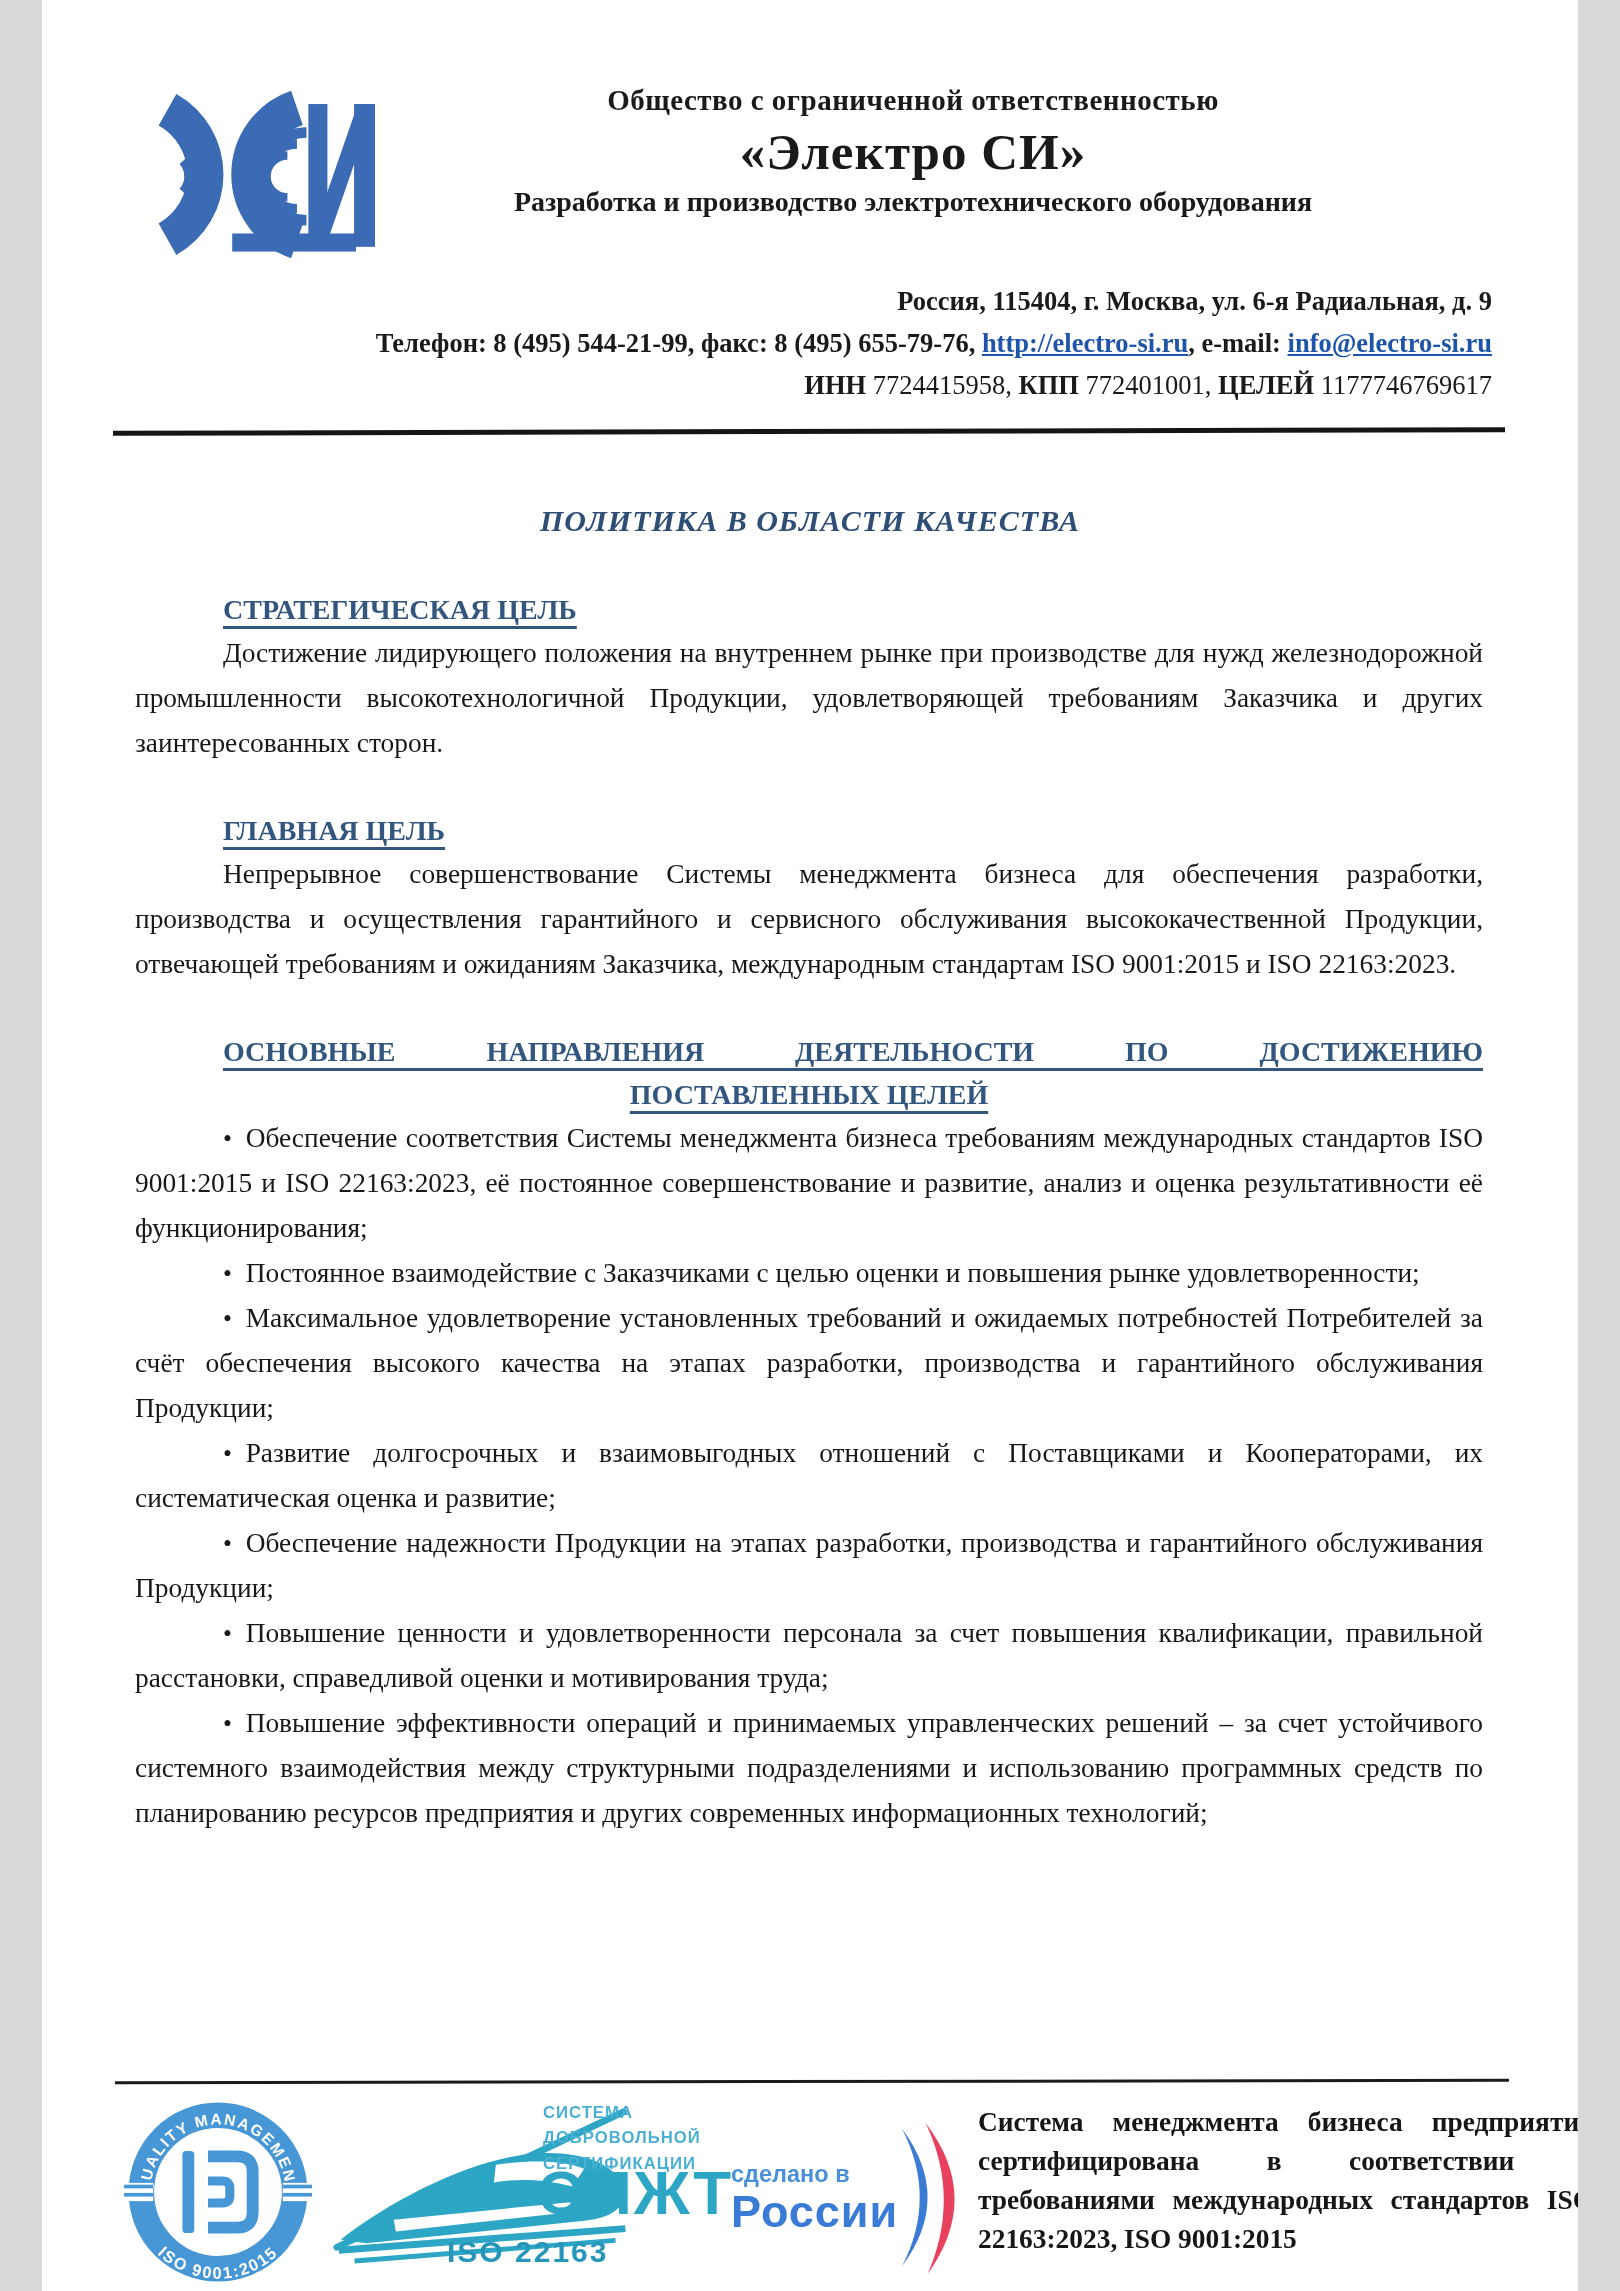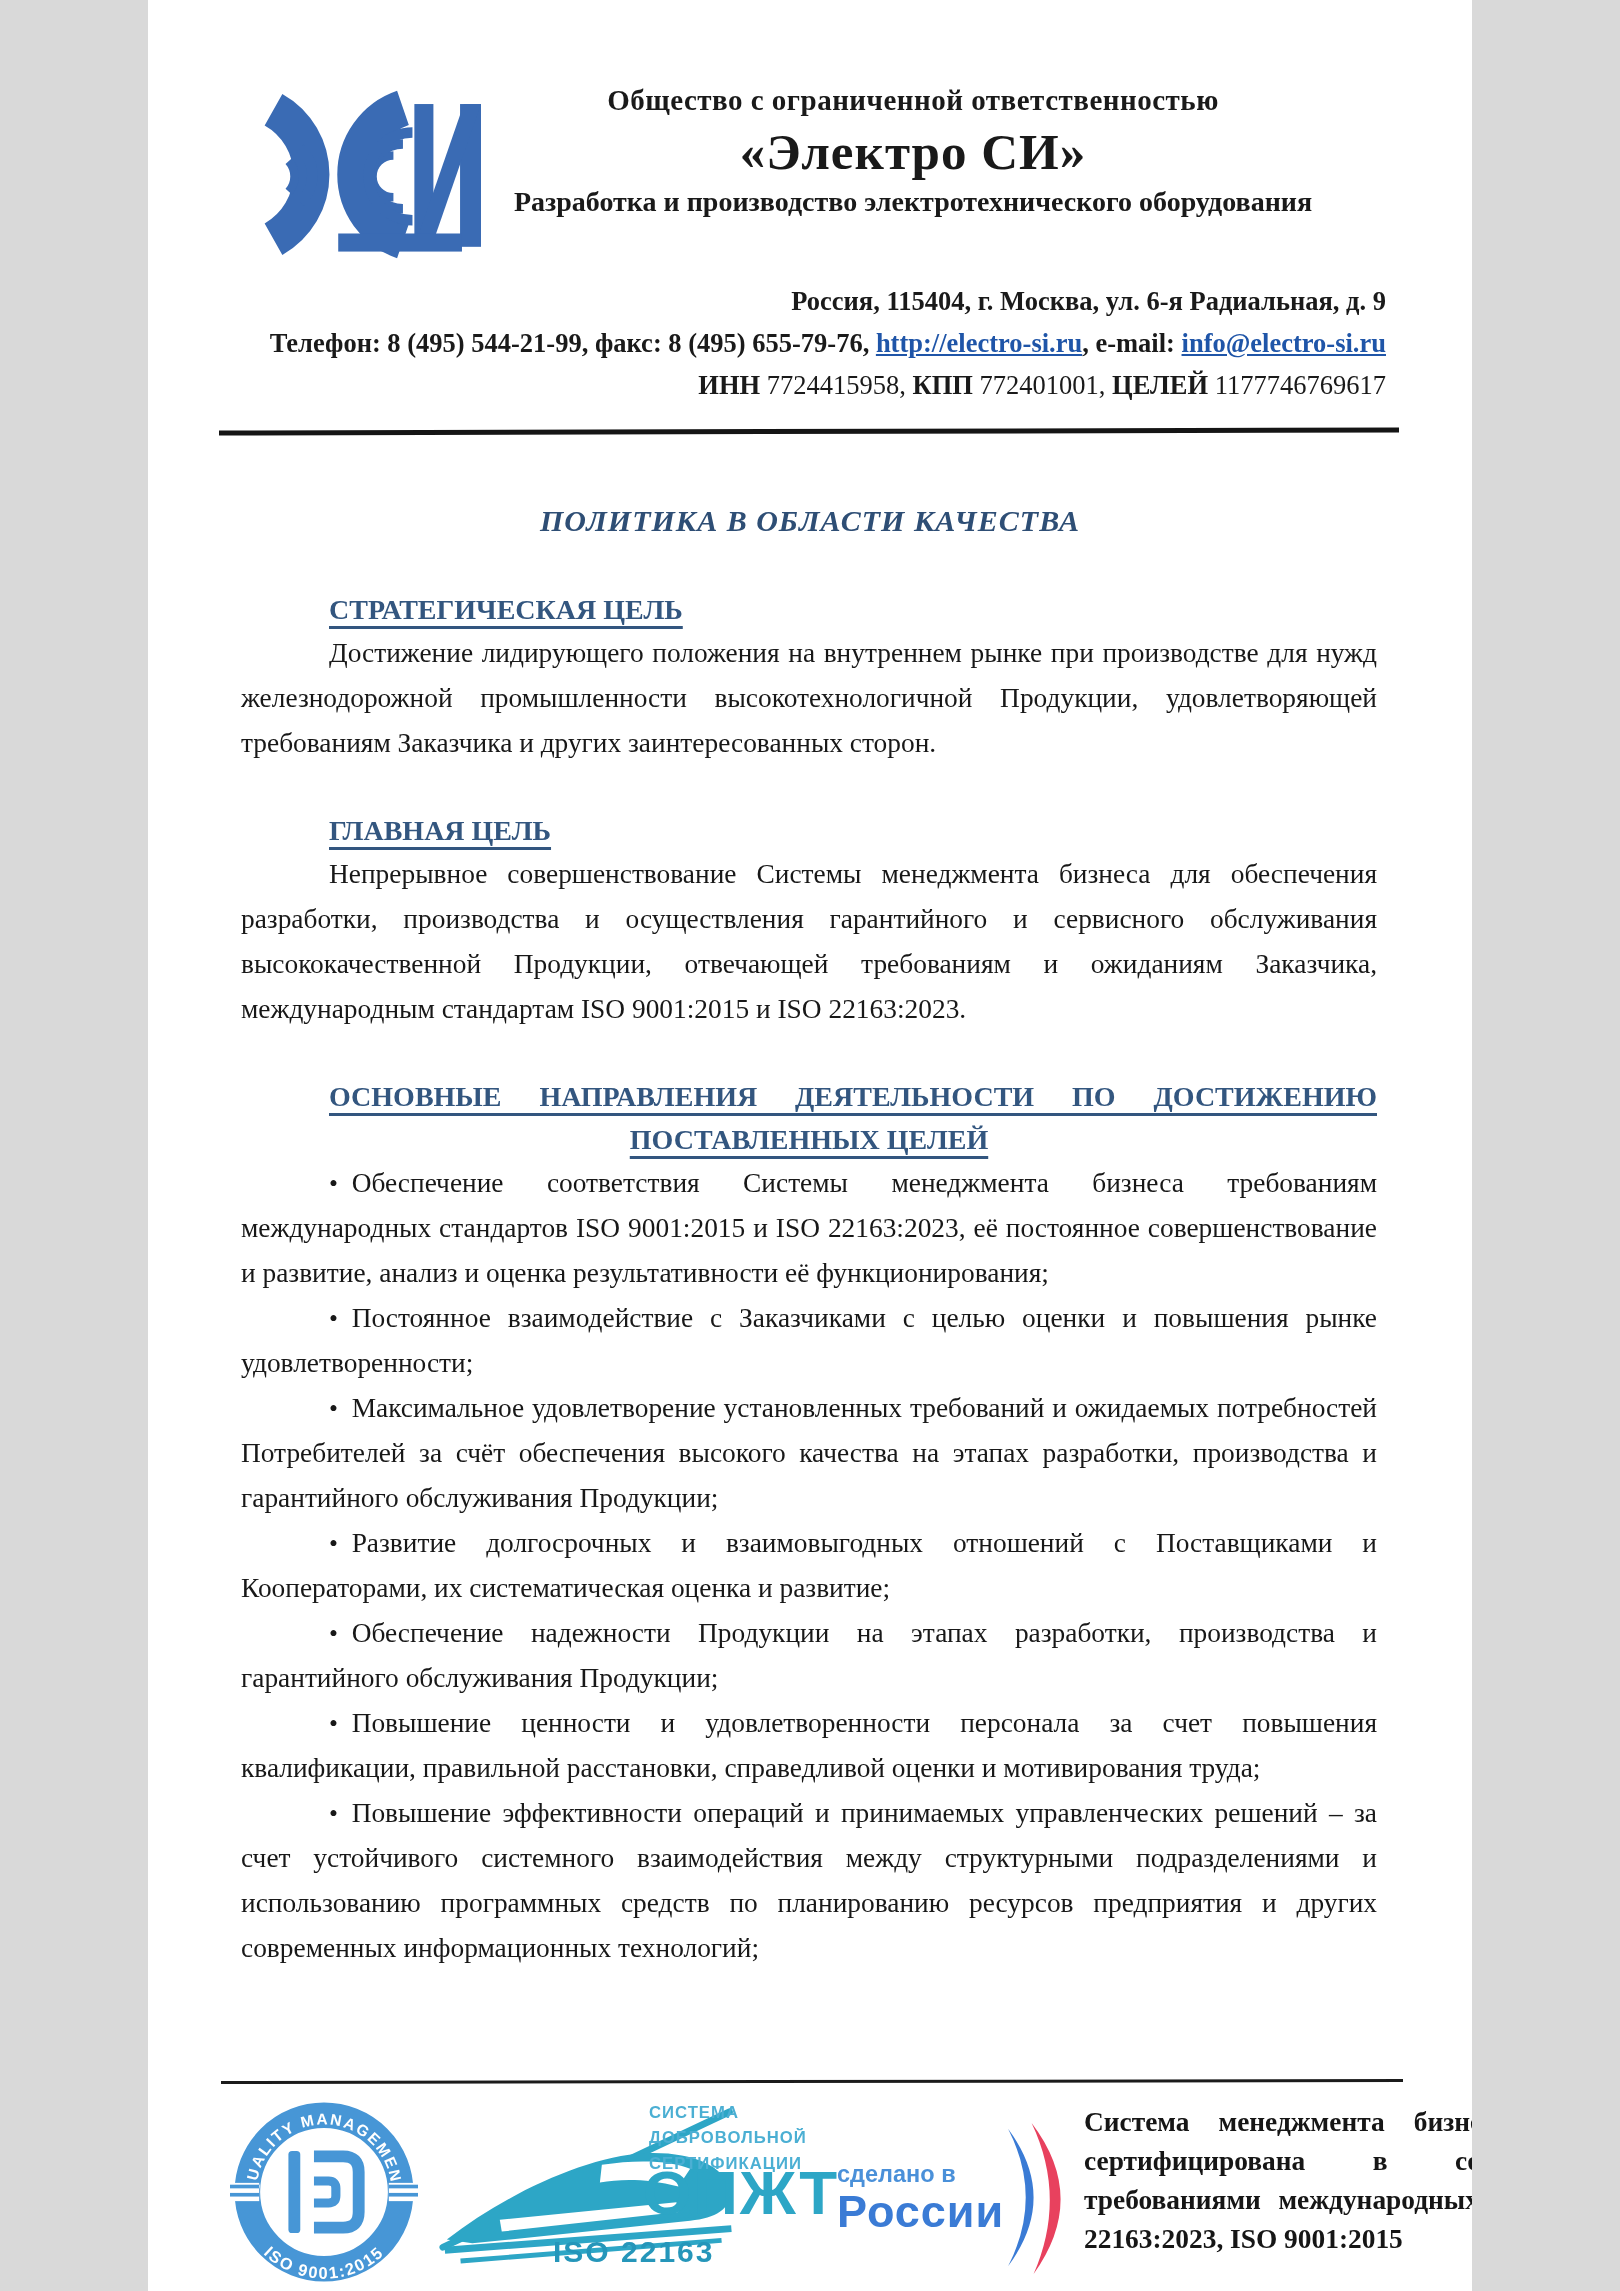--- a/index.html
+++ b/index.html
@@ -1,17 +1,17 @@
 <!DOCTYPE html>
 <html><head>
 <meta charset="utf-8">
 <style>
   html,body{margin:0;padding:0;background:#d9d9d9;}
   .page{
-    position:relative;width:1324px;height:2292px;background:#ffffff;
+    position:relative;width:1536px;height:2292px;background:#ffffff;
     font-family:"Liberation Serif",serif;color:#1a1a1a;overflow:hidden;
     margin:0 auto;
   }
   
   .logo-wrap{position:absolute;left:76px;top:88px;width:257px;height:172px;}
   .hdr-text{position:absolute;left:314px;right:108px;top:84px;text-align:center;}
   .org-type{font-size:29px;font-weight:bold;letter-spacing:0.5px;}
   .company-name{font-size:51px;font-weight:bold;margin-top:5.9px;letter-spacing:1px;}
   .tagline{font-size:28px;font-weight:bold;margin-top:5px;}
   .contact{position:absolute;right:86px;top:280px;text-align:right;

